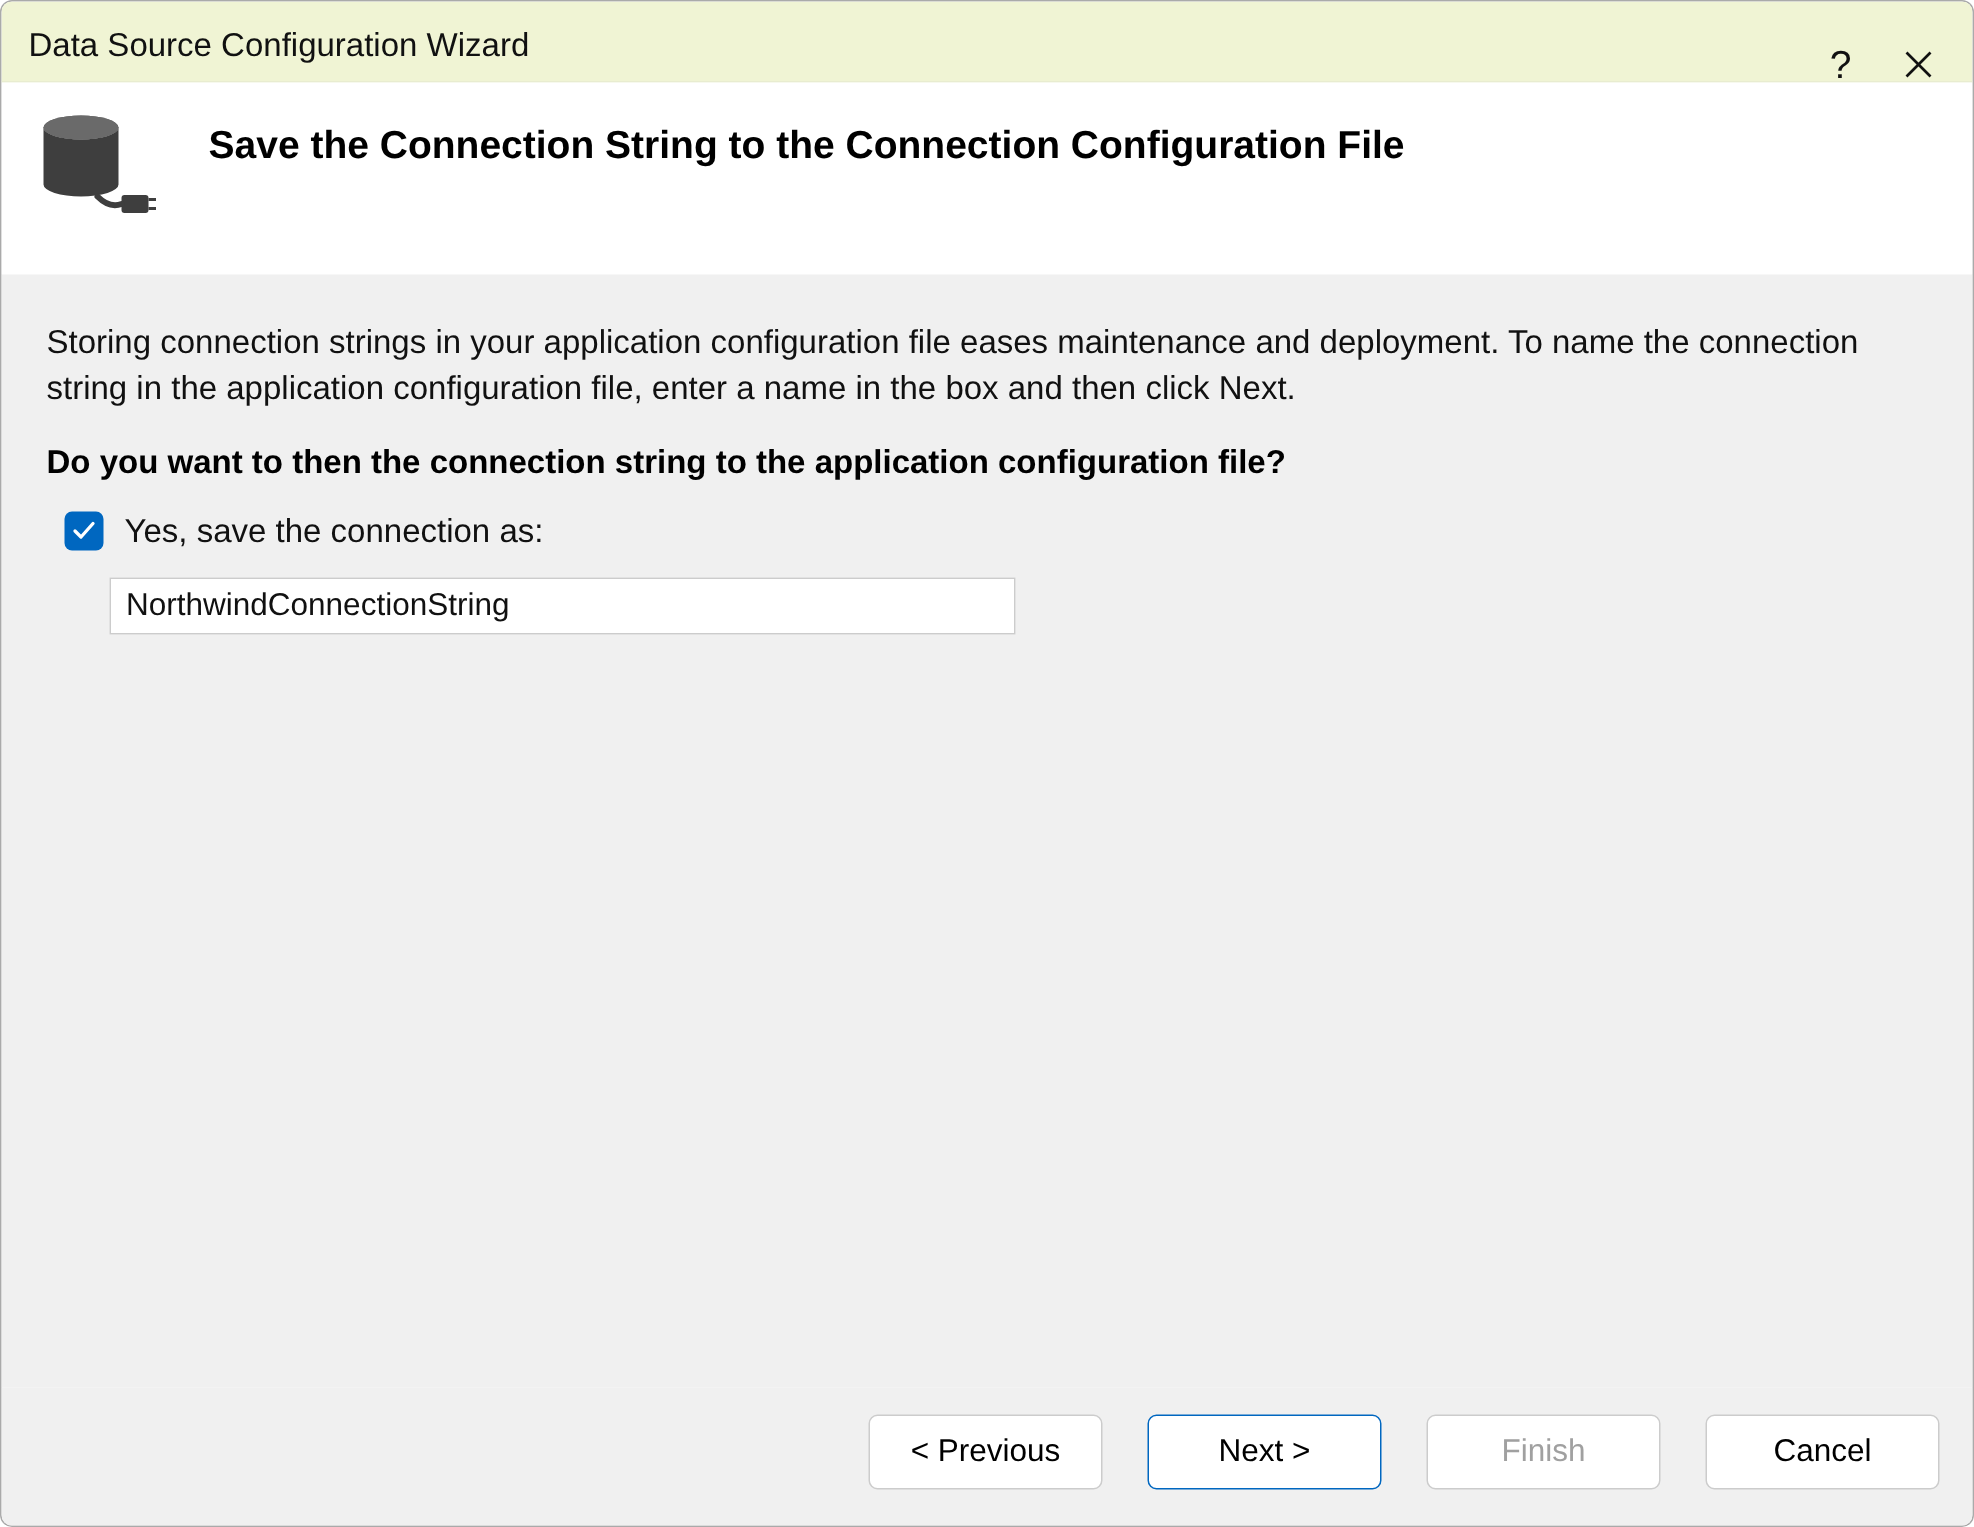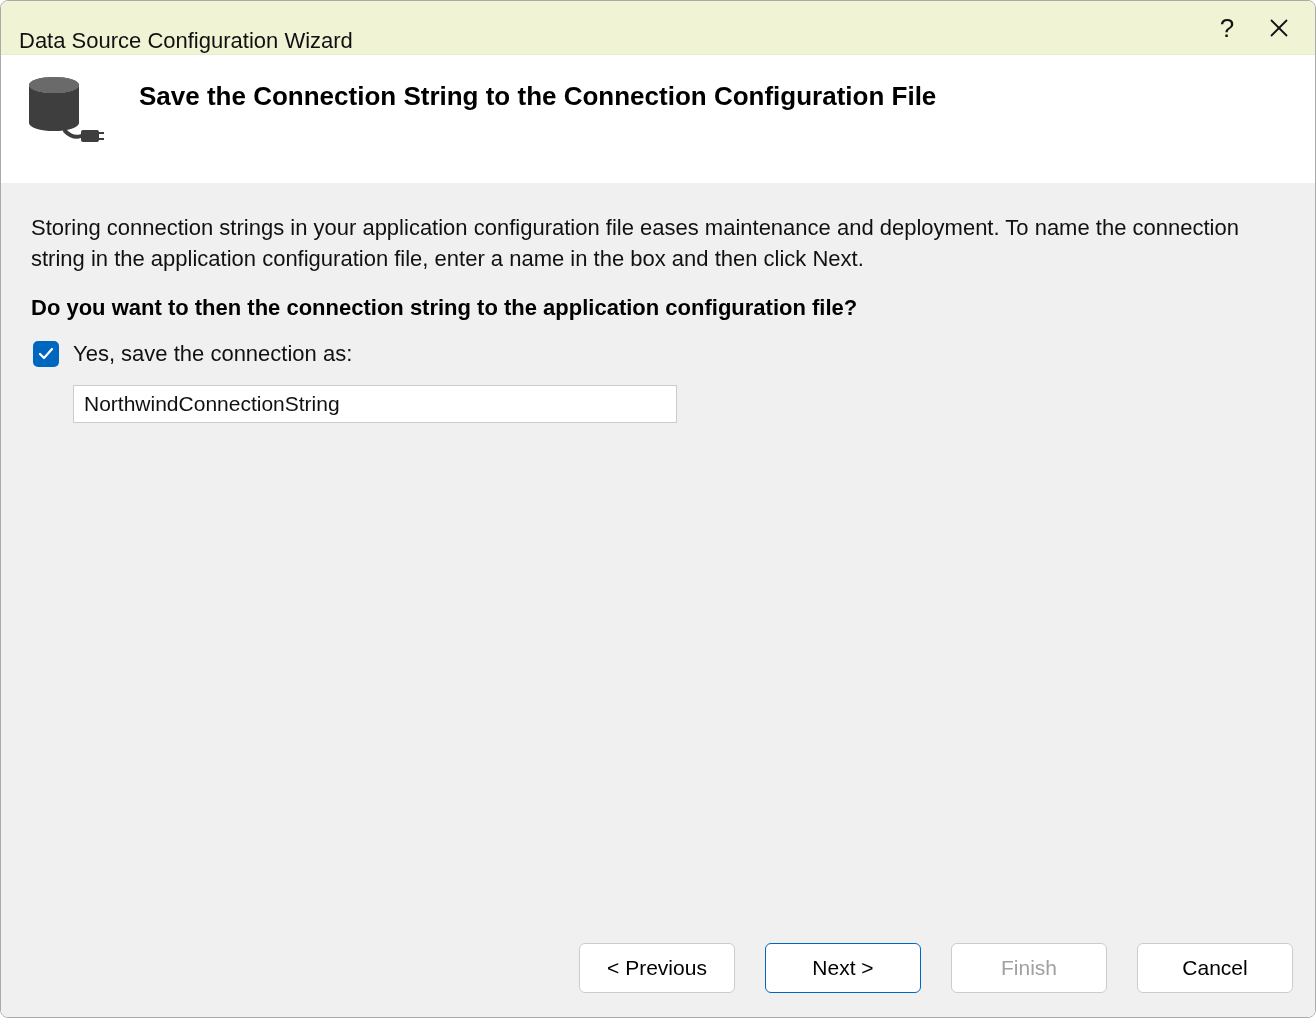--- a/index.html
+++ b/index.html
@@ -16,22 +16,22 @@
       border: 1px solid #aaa;
       border-radius: 8px;
       display: flex;
       flex-direction: column;
       overflow: hidden;
     }
     .titlebar {
       background: #f0f4d4;
       height: 54px;
       display: flex;
-      align-items: flex-end;
-      padding: 0 10px 0 18px;
+      align-items: flex-start;
+      padding: 16px 10px 0 18px;
       border-bottom: 1px solid #e8ecd0;
     }
     .titlebar-title {
       font-size: 22px;
       color: #111;
       flex: 1;
     }
     .titlebar-btn {
       width: 52px;
       height: 52px;
@@ -81,21 +81,21 @@
       font-size: 22px;
       font-weight: 700;
       color: #000;
       margin-bottom: 20px;
     }
     .checkbox-row {
       display: flex;
       align-items: center;
       gap: 14px;
       margin-bottom: 18px;
-      margin-left: 2px;
+      margin-left: 12px;
     }
     .checkbox {
       width: 26px;
       height: 26px;
       background: #0067c0;
       border-radius: 5px;
       display: flex;
       align-items: center;
       justify-content: center;
       cursor: pointer;

